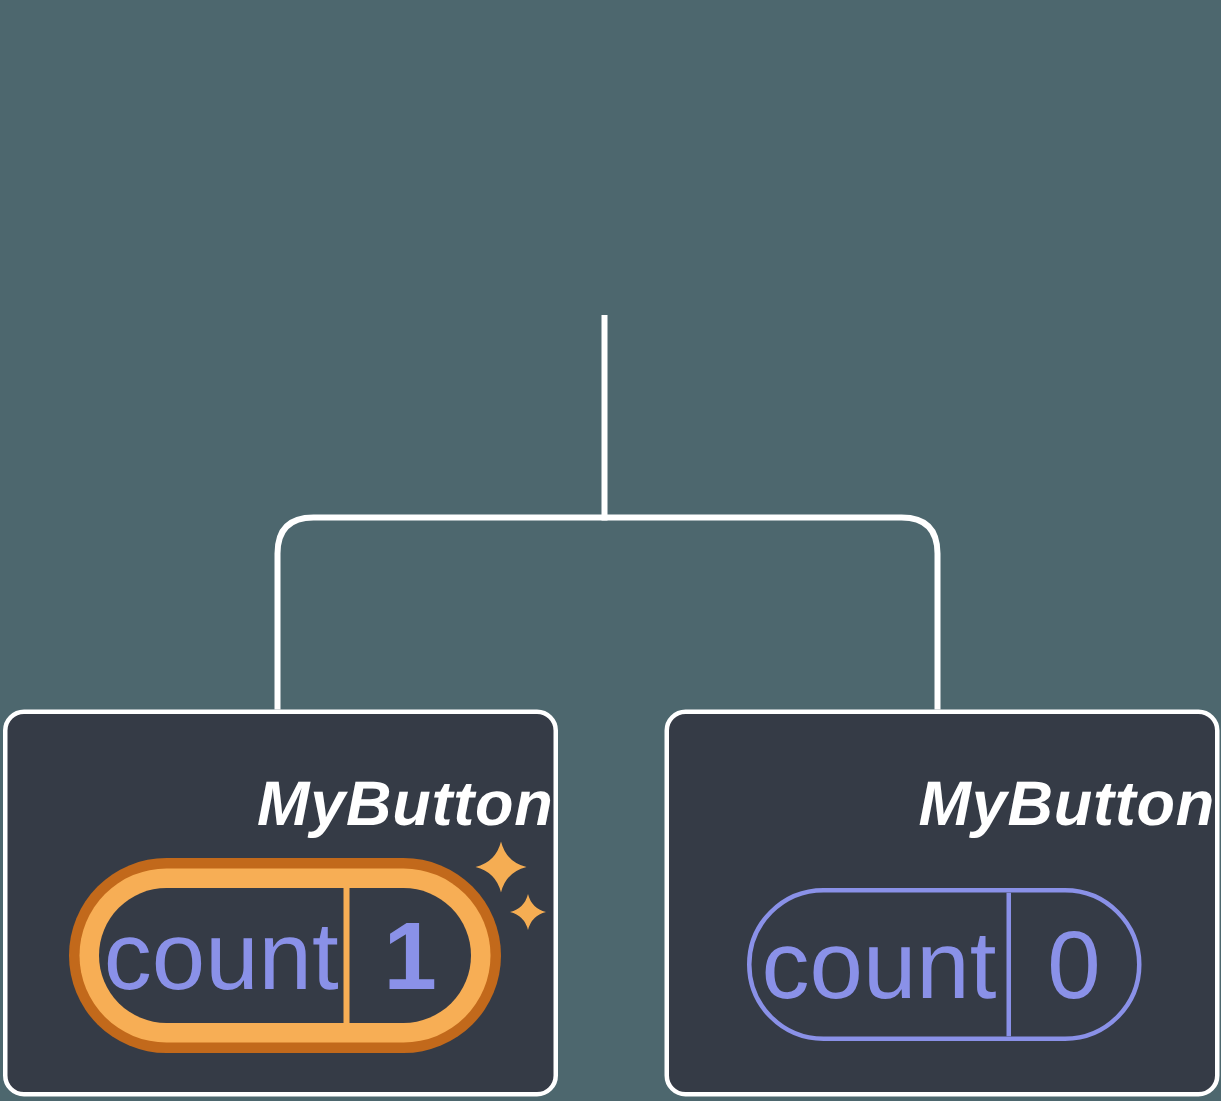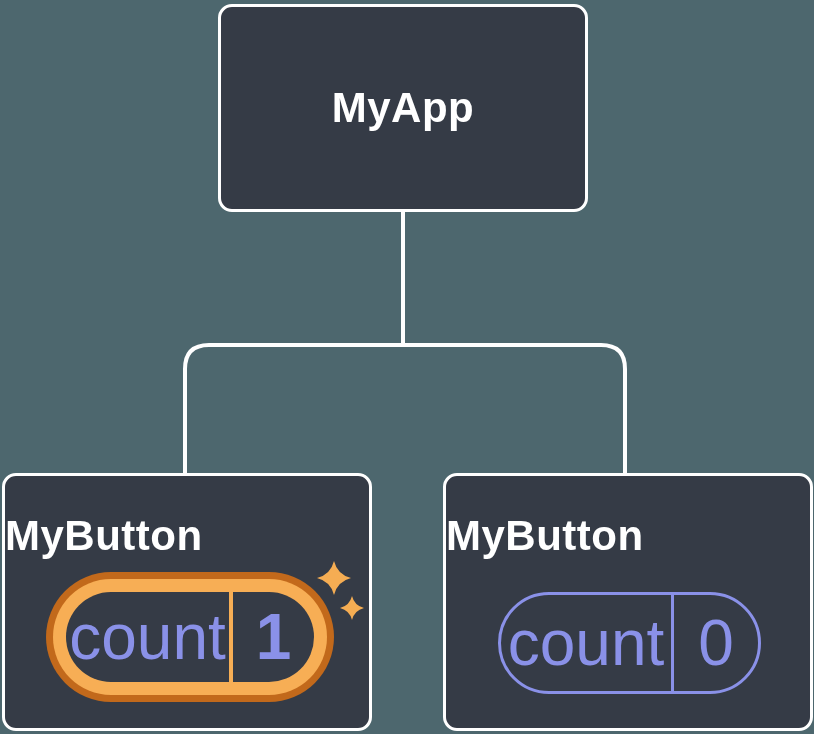--- a/index.html
+++ b/index.html
@@ -43,21 +43,22 @@
   }
   .node-child {
     width: 370px; height: 258px;
   }
   .node-child-left  { left: 2px;   top: 473px; }
   .node-child-right { left: 443px; top: 473px; }
   .child-label {
     position: absolute;
     left: 0; right: 0;
     top: 36px;
-    text-align: left;
+    text-align: right;
+    font-style: italic;
   }
   
   .pill-highlight-outer {
     position: absolute;
     left: 41px; top: 96px;
     width: 288px; height: 130px;
     border-radius: 65px;
     background: #C2691B;
     padding: 7px;
     box-sizing: border-box;
@@ -114,23 +115,20 @@
 </head>
 <body>
 
 <div class="canvas">
 
   <svg class="connector-svg" viewBox="0 0 814 734" xmlns="http://www.w3.org/2000/svg">
     <path d="M403,210 L403,347" stroke="#FFFFFF" stroke-width="4" fill="none"></path>
     <path d="M185,473 L185,369 Q185,345 209,345 L601,345 Q625,345 625,369 L625,473" stroke="#FFFFFF" stroke-width="4" fill="none"></path>
   </svg>
 
-  <div class="node node-root">
-    <span class="node-label">MyApp</span>
-  </div>
 
   <div class="node node-child node-child-left">
     <div class="child-label node-label">MyButton</div>
     <div class="pill-highlight-outer">
       <div class="pill-highlight-mid">
         <div class="pill-highlight-inner">
           <div class="pill-cell pill-cell-key">count</div>
           <div class="pill-divider"></div>
           <div class="pill-cell pill-cell-value pill-value-bold">1</div>
         </div>

